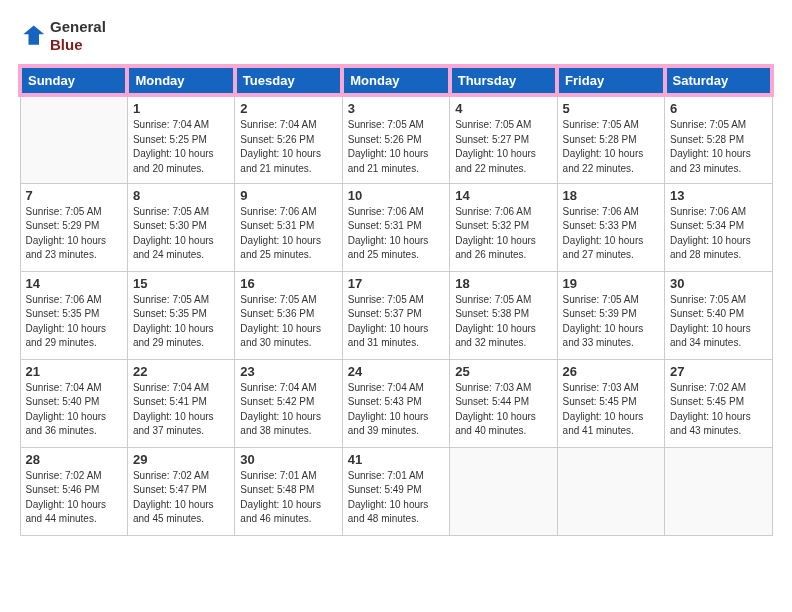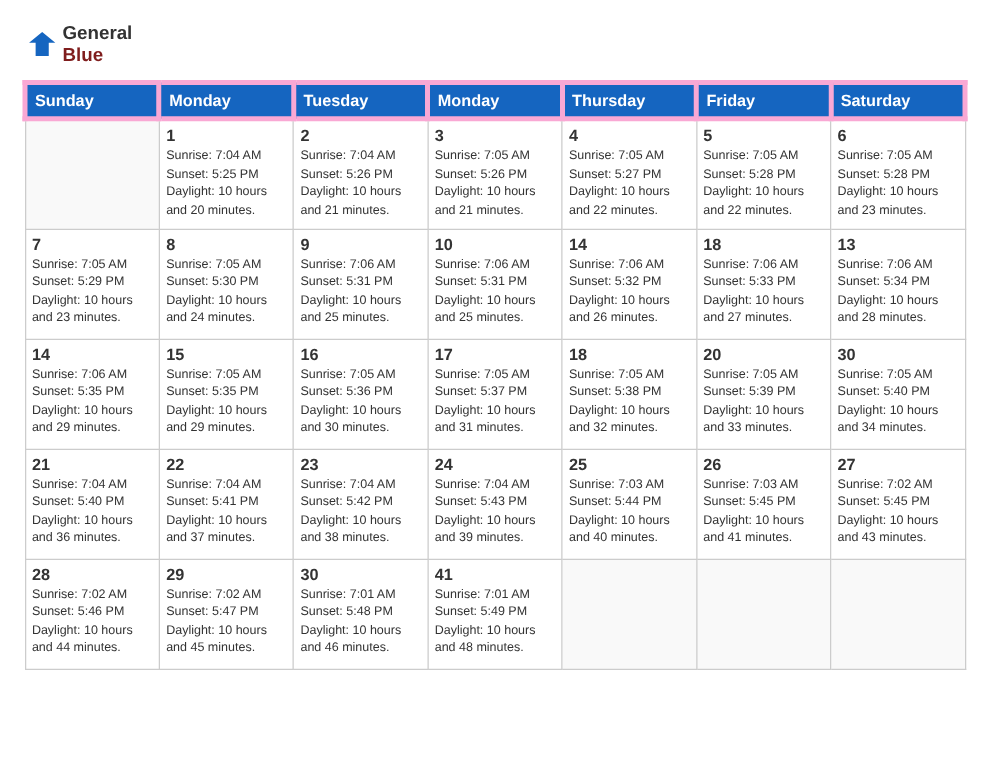--- a/index.html
+++ b/index.html
@@ -186,21 +186,21 @@
           </td>
           <td>
             <span class="day-number">17</span>
             <div class="day-info">Sunrise: 7:05 AM<br>Sunset: 5:37 PM<br>Daylight: 10 hours<br>and 31 minutes.</div>
           </td>
           <td>
             <span class="day-number">18</span>
             <div class="day-info">Sunrise: 7:05 AM<br>Sunset: 5:38 PM<br>Daylight: 10 hours<br>and 32 minutes.</div>
           </td>
           <td>
-            <span class="day-number">20</span>
+            <span class="day-number">19</span>
             <div class="day-info">Sunrise: 7:05 AM<br>Sunset: 5:39 PM<br>Daylight: 10 hours<br>and 33 minutes.</div>
           </td>
           <td>
             <span class="day-number">30</span>
             <div class="day-info">Sunrise: 7:05 AM<br>Sunset: 5:40 PM<br>Daylight: 10 hours<br>and 34 minutes.</div>
           </td>
         </tr>
         <tr>
           <td>
             <span class="day-number">21</span>

